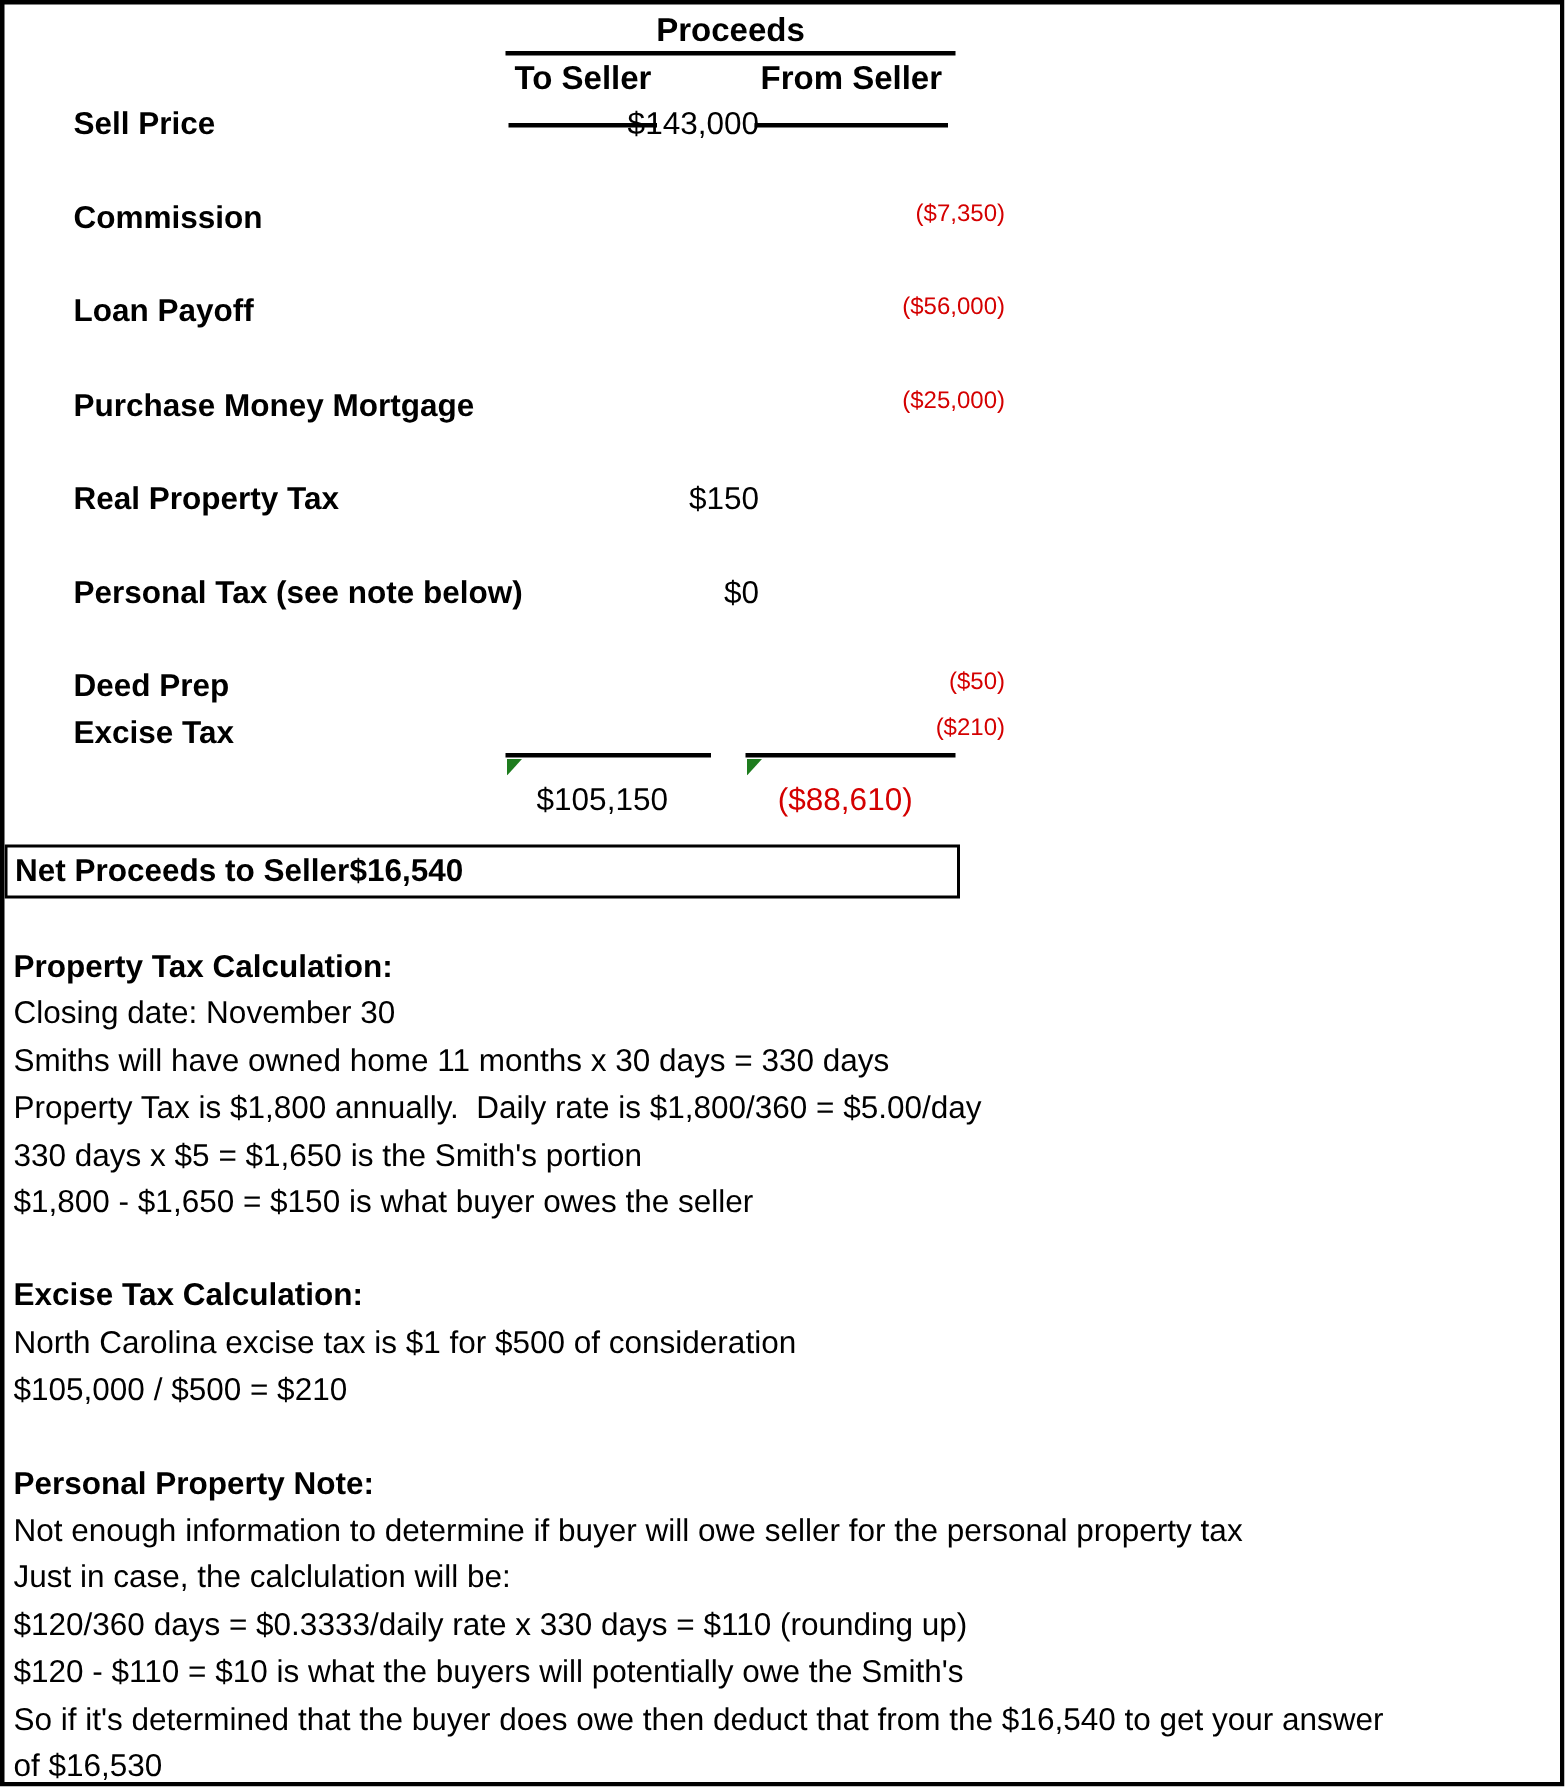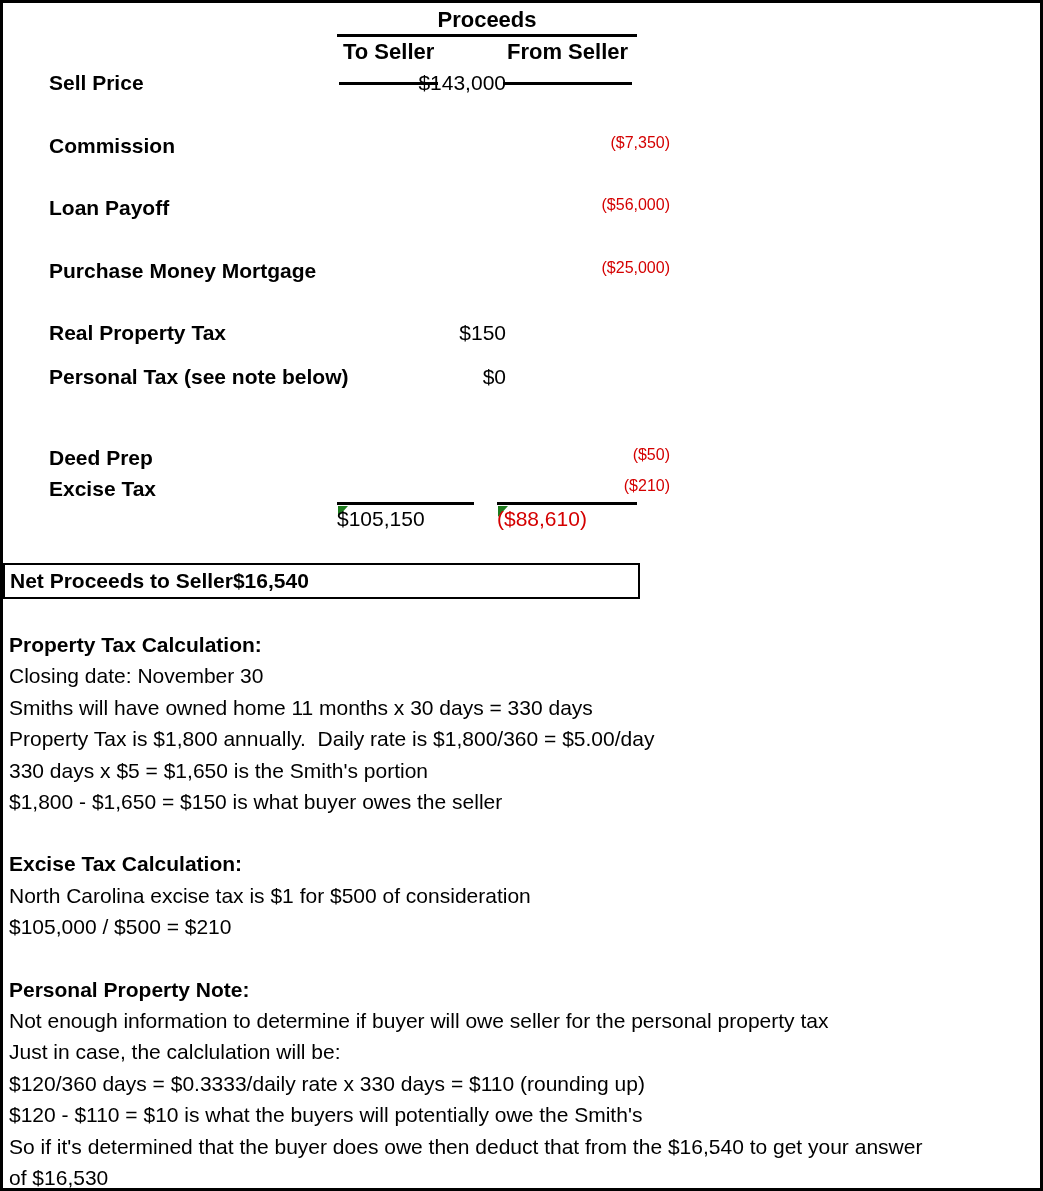--- a/index.html
+++ b/index.html
@@ -25,21 +25,21 @@
   .tov { position:absolute; left:334px; top:0; width:129px; text-align:right; font-size:21px; }
   .frv { position:absolute; left:494px; top:0; width:133px; text-align:right; font-size:16px; }
   .neg { color:var(--neg, #d40000); }
   
   .sum-line { position:absolute; top:499px; height:3px; background:#000; }
   .sum-line-to { left:334px; width:137px; }
   .sum-line-from { left:494px; width:140px; }
   .flag { position:absolute; top:503px; width:10px; height:11px; background:var(--green, #1e7c1e); clip-path:polygon(0 0, 100% 0, 0 100%); }
   .flag-to { left:335px; }
   .flag-from { left:495px; }
-  .total { position:absolute; top:504px; font-size:21px; text-align:left; }
+  .total { position:absolute; top:519px; font-size:21px; text-align:center; }
   .total-to { left:334px; width:129px; }
   .total-from { left:494px; width:133px; }
   
   .net-box {
     position:absolute; top:560px; left:0; width:637px; height:36px;
     border:2px solid #000; box-sizing:border-box;
     display:flex; align-items:center; 
     padding:0 9px 0 5px; font-weight:bold; font-size:21px;
   }
   
@@ -76,21 +76,21 @@
   <div class="trow" style="top:256px">
     <span class="lbl">Purchase Money Mortgage</span>
     <span class="tov"></span>
     <span class="frv neg">($25,000)</span>
   </div>
   <div class="trow" style="top:318px">
     <span class="lbl">Real Property Tax</span>
     <span class="tov">$150</span>
     <span class="frv neg"></span>
   </div>
-  <div class="trow" style="top:362px">
+  <div class="trow" style="top:381px">
     <span class="lbl">Personal Tax (see note below)</span>
     <span class="tov">$0</span>
     <span class="frv neg"></span>
   </div>
   <div class="trow" style="top:443px">
     <span class="lbl">Deed Prep</span>
     <span class="tov"></span>
     <span class="frv neg">($50)</span>
   </div>
   <div class="trow" style="top:474px">

